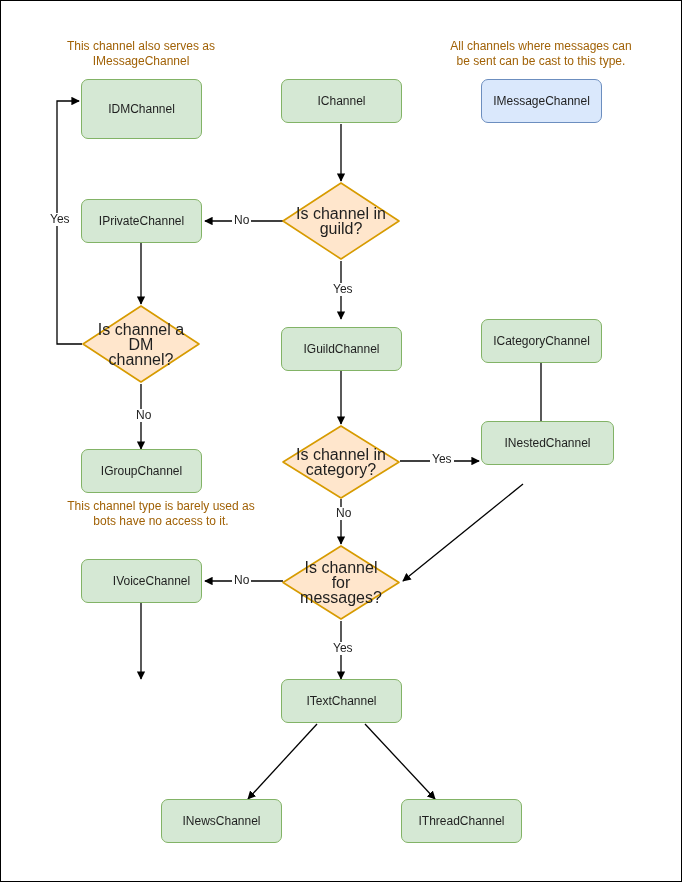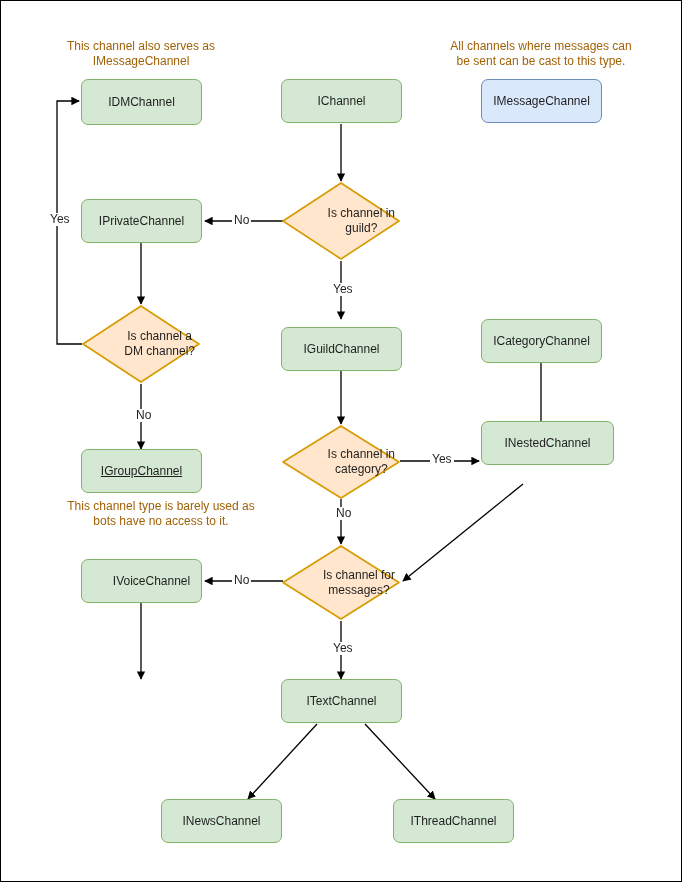--- a/index.html
+++ b/index.html
@@ -54,29 +54,29 @@
   }
   .diamond .dshape {
     position: absolute;
     left: 0;
     top: 0;
     width: 100%;
     height: 100%;
   }
   .diamond .dlabel {
     position: absolute;
-    left: 8px;
+    left: 0;
     top: 0;
     width: 100%;
     height: 100%;
     display: flex;
     align-items: center;
-    justify-content: flex-end;
+    justify-content: center;
     text-align: center;
-    font-size: 12px;
+    font-size: 16px;
     line-height: 15px;
     color: #1f1f1f;
     padding: 0 14px;
     box-sizing: border-box;
   }
   .note {
     position: absolute;
     text-align: center;
     font-size: 12px;
     line-height: 15px;
@@ -149,21 +149,21 @@
   <div class="note" style="left:425px; top:38px; width:230px;">
     <div>All channels where messages can</div>
     <div>be sent can be cast to this type.</div>
   </div>
 
   <div class="note" style="left:30px; top:498px; width:260px;">
     <div>This channel type is barely used as</div>
     <div>bots have no access to it.</div>
   </div>
 
-  <div class="node node-green" style="left:80px; top:78px; width:121px; height:46px;">
+  <div class="node node-green" style="left:80px; top:78px; width:121px; height:60px;">
     <span>IDMChannel</span>
   </div>
 
   <div class="node node-green" style="left:280px; top:78px; width:121px; height:44px;">
     <span>IChannel</span>
   </div>
 
   <div class="node node-blue" style="left:480px; top:78px; width:121px; height:44px;">
     <span>IMessageChannel</span>
   </div>
@@ -173,42 +173,42 @@
   </div>
 
   <div class="node node-green" style="left:280px; top:326px; width:121px; height:44px;">
     <span>IGuildChannel</span>
   </div>
 
   <div class="node node-green" style="left:480px; top:318px; width:121px; height:44px;">
     <span>ICategoryChannel</span>
   </div>
 
-  <div class="node node-green" style="left:80px; top:448px; width:121px; height:44px;text-decoration:underline;">
+  <div class="node node-green" style="left:80px; top:448px; width:121px; height:44px;">
     <span>IGroupChannel</span>
   </div>
 
   <div class="node node-green" style="left:480px; top:420px; width:133px; height:44px;">
     <span>INestedChannel</span>
   </div>
 
   <div class="node node-green" style="left:80px; top:558px; width:121px; height:44px;padding-left:20px;">
     <span>IVoiceChannel</span>
   </div>
 
 
   <div class="node node-green" style="left:280px; top:678px; width:121px; height:44px;">
     <span>ITextChannel</span>
   </div>
 
   <div class="node node-green" style="left:160px; top:798px; width:121px; height:44px;">
     <span>INewsChannel</span>
   </div>
 
-  <div class="node node-green" style="left:392px; top:798px; width:121px; height:44px;">
+  <div class="node node-green" style="left:400px; top:798px; width:121px; height:44px;">
     <span>IThreadChannel</span>
   </div>
 
   <div class="diamond" style="left:280px; top:180px; width:120px; height:80px;">
     <svg class="dshape" viewBox="0 0 120 80" xmlns="http://www.w3.org/2000/svg">
       <path d="M 60 2 L 118 40 L 60 78 L 2 40 Z" fill="#ffe6cc" stroke="#d79b00" stroke-width="1.6" stroke-linejoin="round"></path>
     </svg>
     <div class="dlabel">
       <div>
         <div>Is channel in</div>

